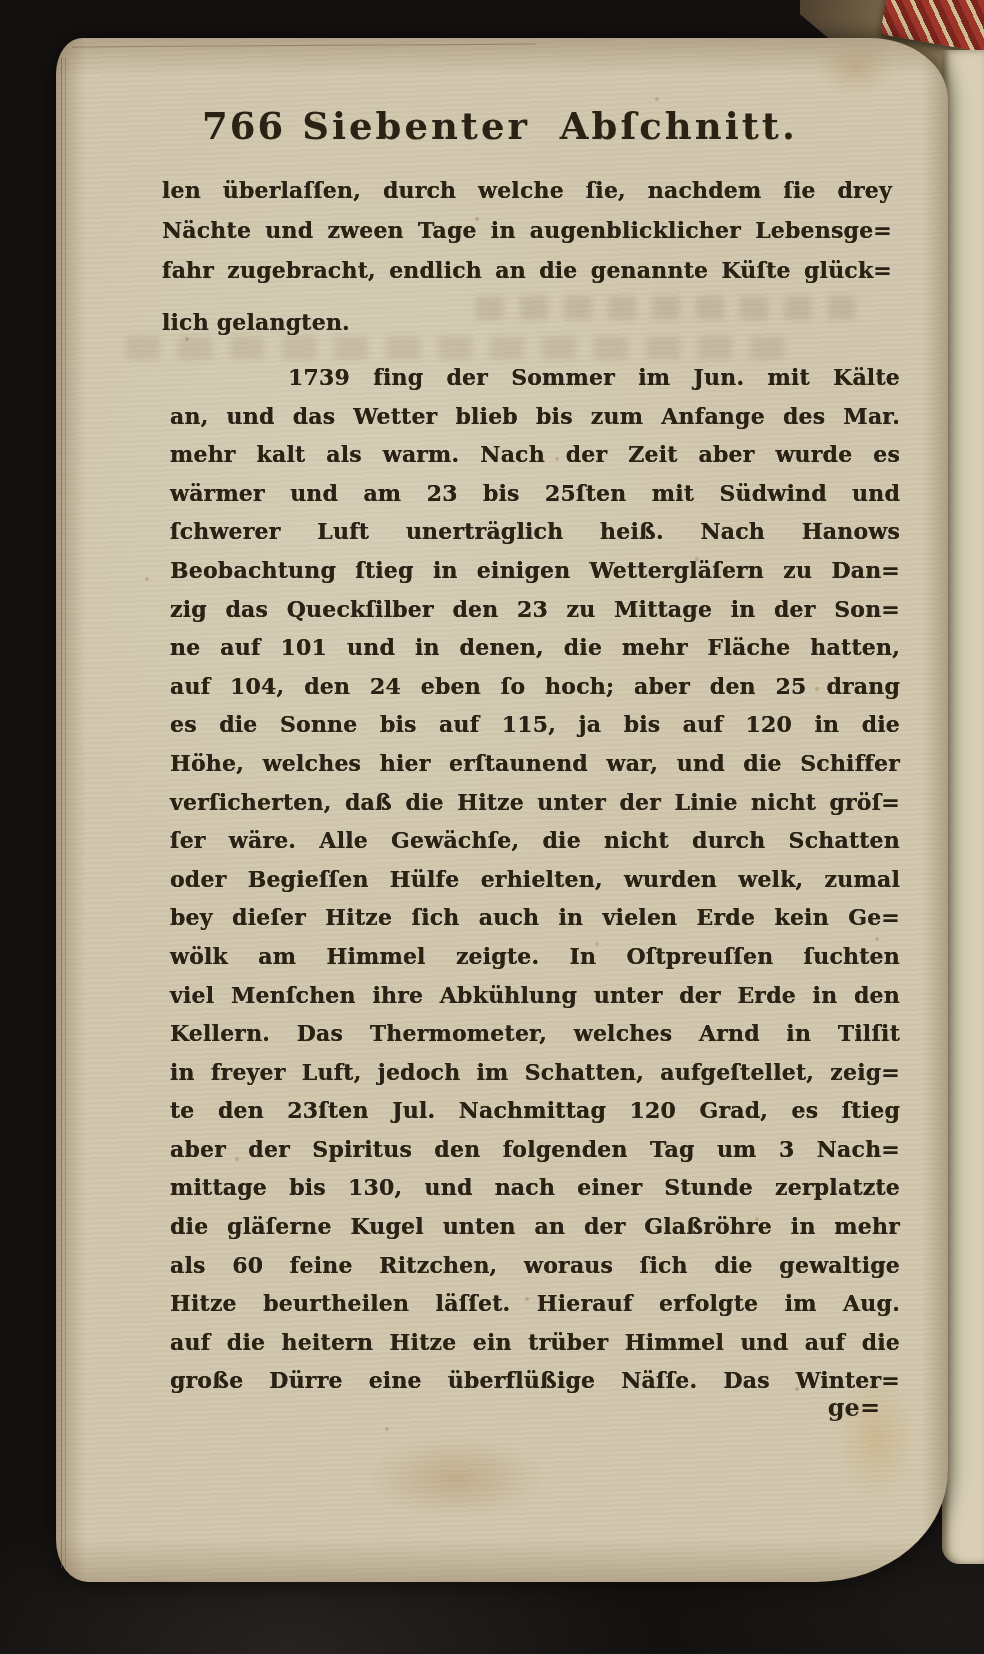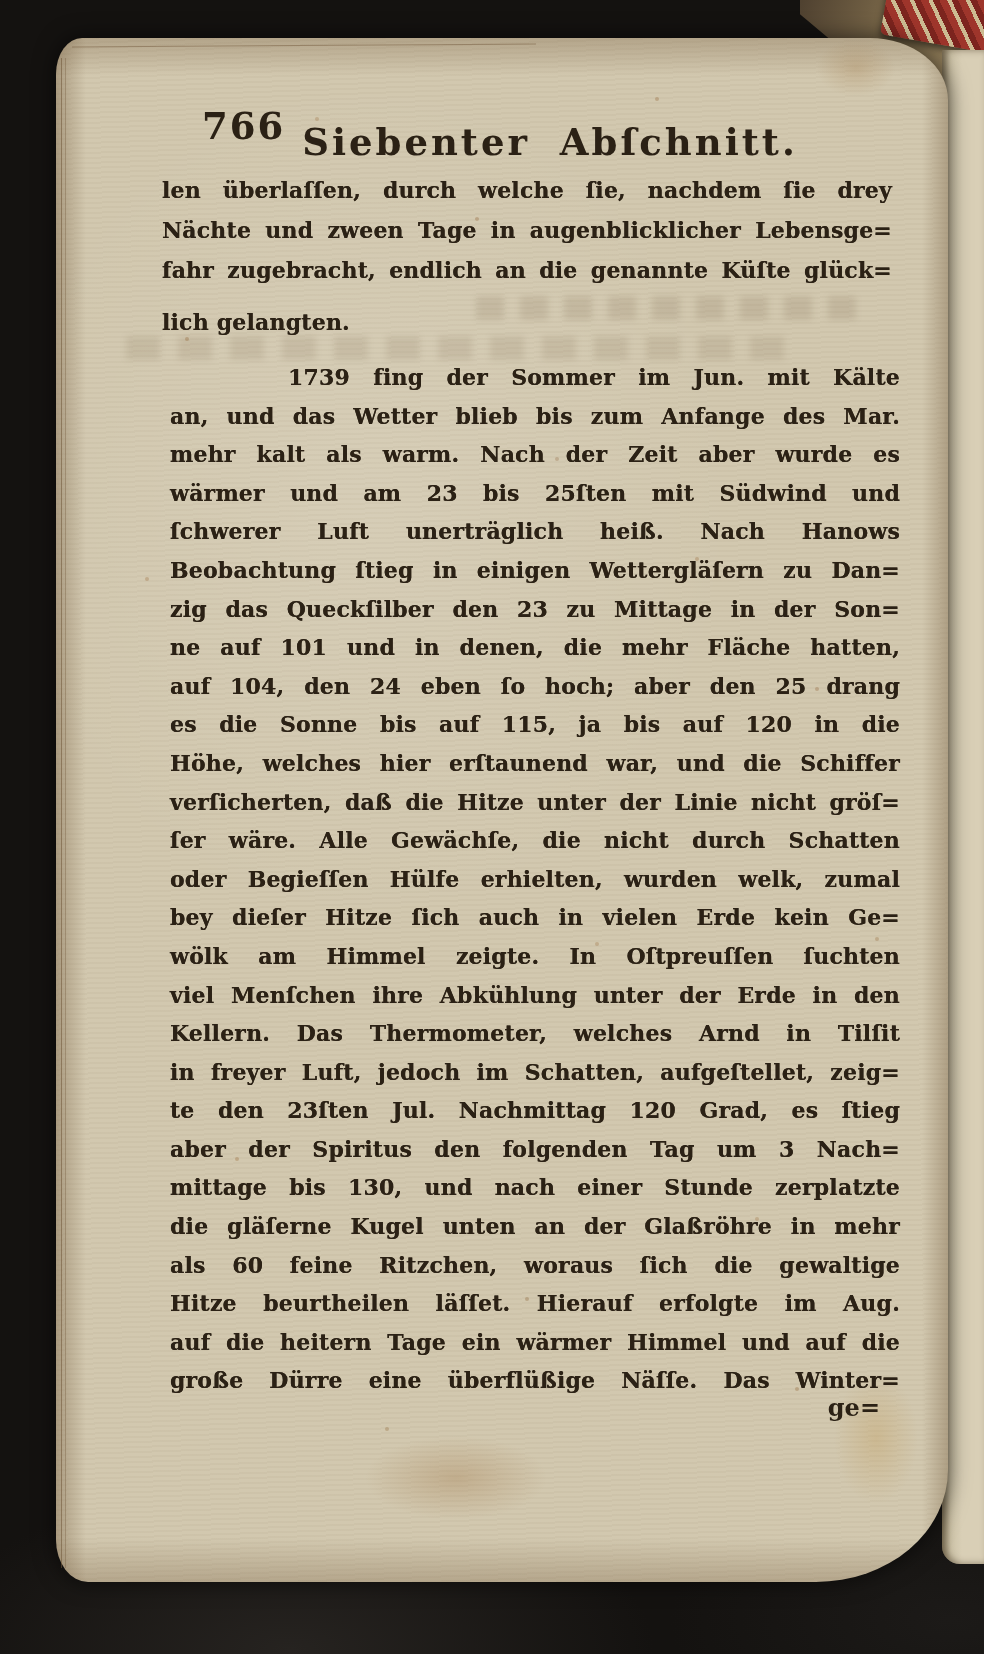--- a/index.html
+++ b/index.html
@@ -72,21 +72,21 @@
   
   .ghost{position:absolute;filter:blur(3px);opacity:.55;}
   .g1{top:258px;left:420px;width:390px;height:24px;
       background:repeating-linear-gradient(90deg, rgba(115,95,70,.28) 0 28px, rgba(0,0,0,0) 28px 44px);}
   .g2{top:298px;left:70px;width:660px;height:24px;
       background:repeating-linear-gradient(90deg, rgba(115,95,70,.24) 0 34px, rgba(0,0,0,0) 34px 52px);}
   
   .textblock{position:absolute;left:106px;top:0;width:730px;color:#2b2115;font-weight:bold;}
   .header{position:absolute;top:66px;left:0;width:730px;height:46px;font-size:37px;}
   .pagenum{position:absolute;left:40px;top:0;letter-spacing:2px;}
-  .running{position:absolute;left:46px;right:0;top:0;text-align:center;letter-spacing:3px;word-spacing:14px;margin-top:16px;}
+  .running{position:absolute;left:46px;right:0;top:0;text-align:center;letter-spacing:3px;word-spacing:14px;}
   .para{position:absolute;left:0;width:730px;font-size:22px;letter-spacing:.2px;
         text-shadow:0 0 .6px rgba(40,30,18,.85);}
   .p1{top:132px;}
   .p1 .tline{height:40px;line-height:40px;}
   .p2{top:320px;margin-left:8px;}
   .p2 .tline{height:38.6px;line-height:38.6px;}
   .tline{text-align:justify;text-align-last:justify;white-space:normal;overflow:visible;}
   .tline.short{text-align-last:left;margin-top:12px;}
   .tline.indent{padding-left:118px;}
   .catchword{position:absolute;top:1355px;right:12px;font-size:24px;font-weight:bold;color:#2b2115;}
@@ -134,19 +134,19 @@
         <div class="tline">wölk am Himmel zeigte. In Oſtpreuſſen ſuchten</div>
         <div class="tline">viel Menſchen ihre Abkühlung unter der Erde in den</div>
         <div class="tline">Kellern. Das Thermometer, welches Arnd in Tilſit</div>
         <div class="tline">in freyer Luft, jedoch im Schatten, aufgeſtellet, zeig=</div>
         <div class="tline">te den 23ſten Jul. Nachmittag 120 Grad, es ſtieg</div>
         <div class="tline">aber der Spiritus den folgenden Tag um 3 Nach=</div>
         <div class="tline">mittage bis 130, und nach einer Stunde zerplatzte</div>
         <div class="tline">die gläſerne Kugel unten an der Glaßröhre in mehr</div>
         <div class="tline">als 60 feine Ritzchen, woraus ſich die gewaltige</div>
         <div class="tline">Hitze beurtheilen läſſet. Hierauf erfolgte im Aug.</div>
-        <div class="tline">auf die heitern Tage ein wärmer Himmel und auf die</div>
+        <div class="tline">auf die heitern Hitze ein trüber Himmel und auf die</div>
         <div class="tline">große Dürre eine überflüßige Näſſe. Das Winter=</div>
       </div>
 
     <div class="catchword">ge=</div>
   </div>
 </div>
 
 </body></html>

